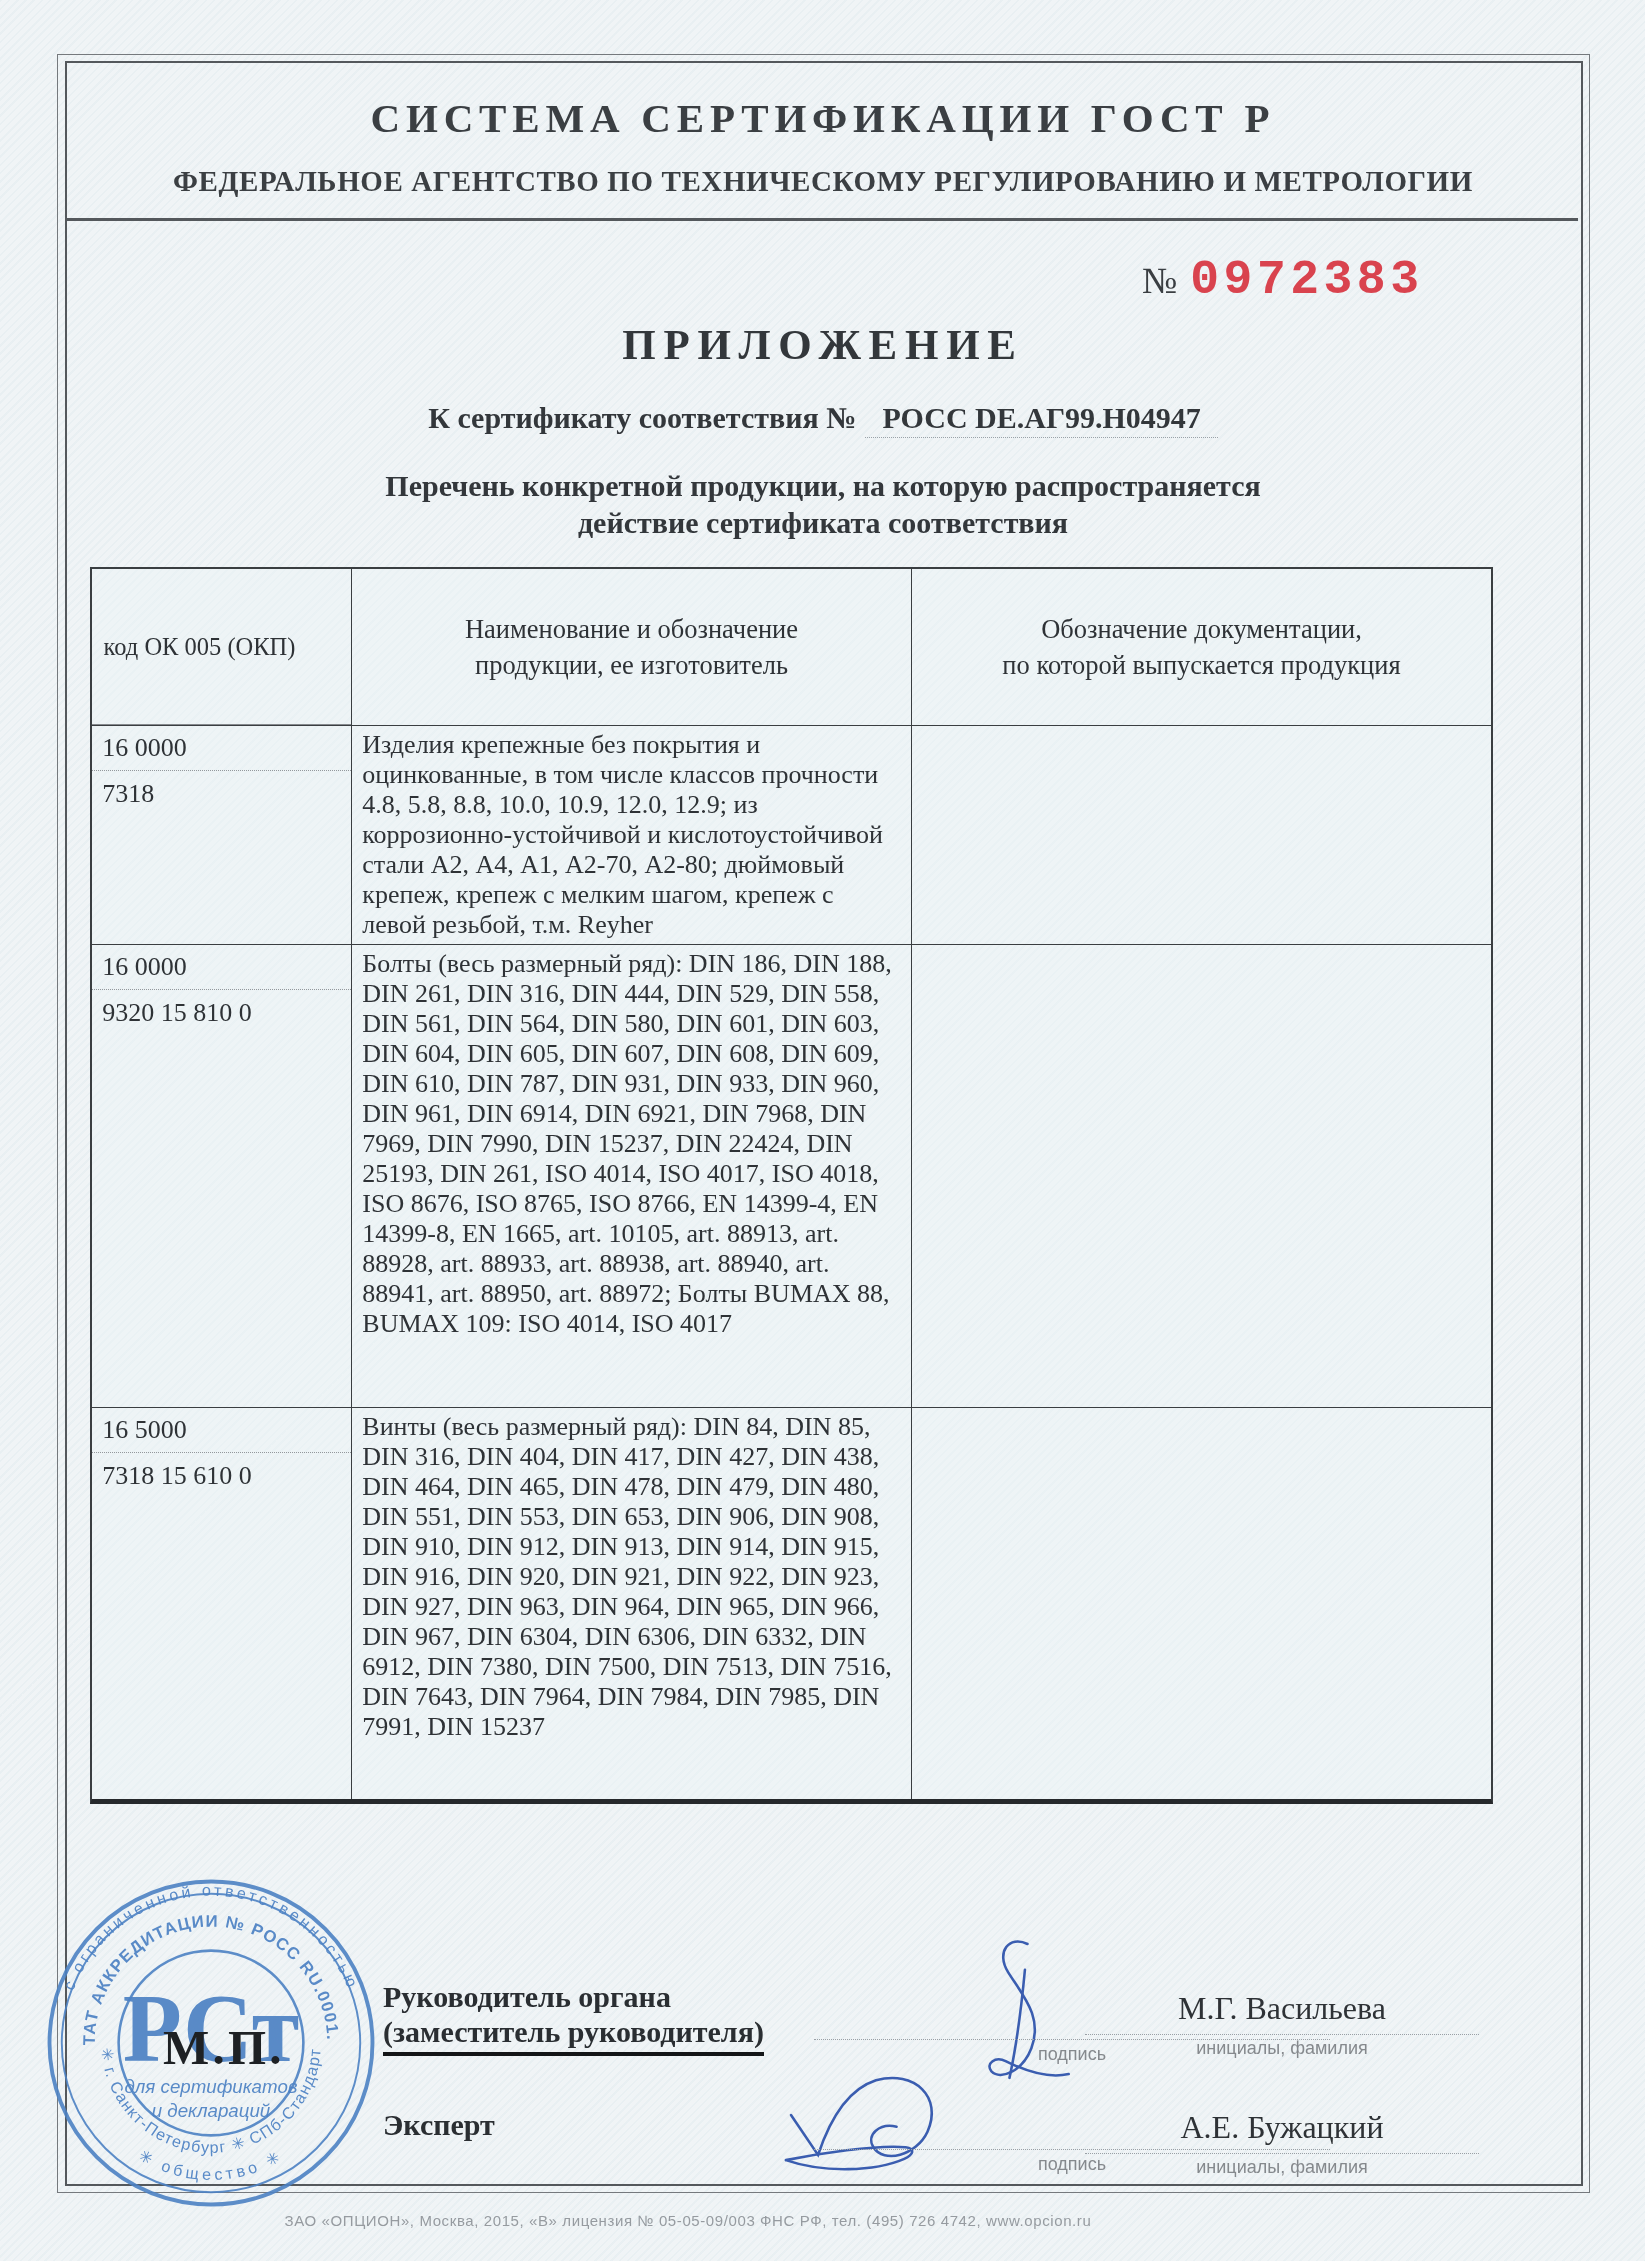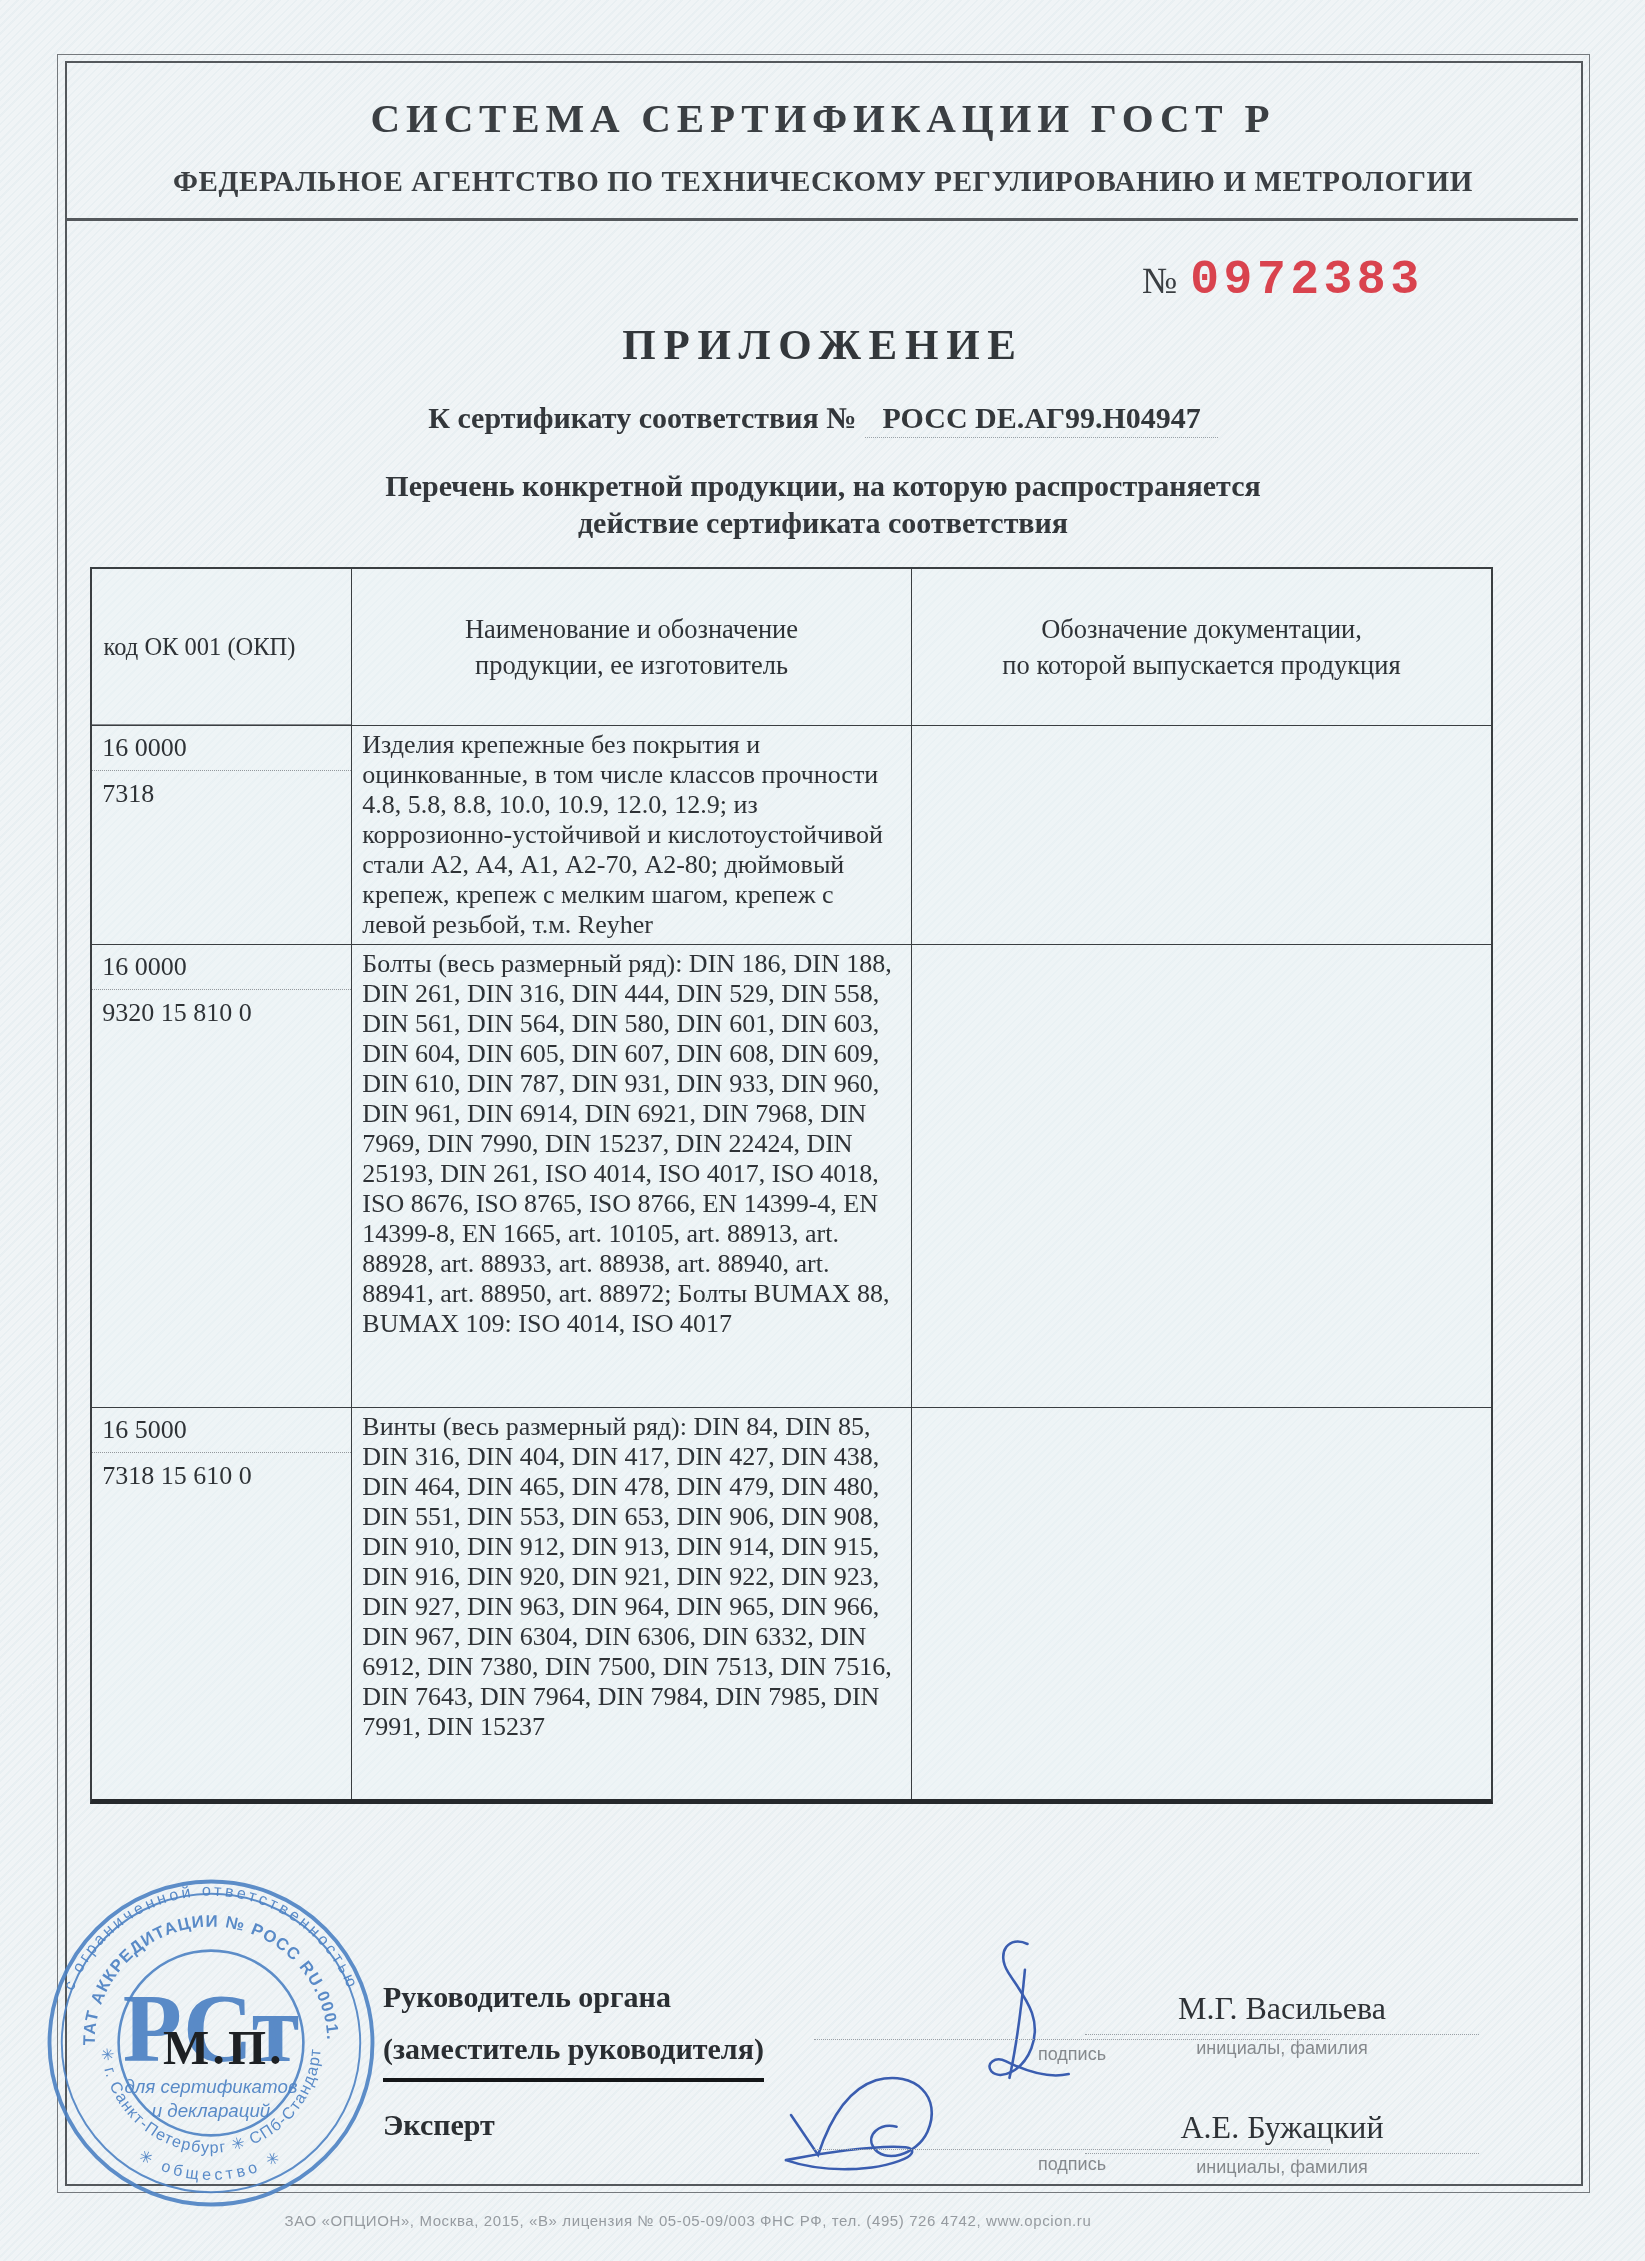--- a/index.html
+++ b/index.html
@@ -48,21 +48,21 @@
     font-size:26.5px;line-height:36px;white-space:pre-line;padding:5.2px 13px;}
   .code-top{display:block;padding:6.5px 10.3px 7.7px;border-bottom:1.9px dotted #93989c;}
   .code-bottom{display:block;padding:7.7px 10.3px;}
   .desc{display:block;padding:3.9px 11.6px 3.9px 10.3px;}
   
   .stamp{position:absolute;left:34px;top:1866px;width:354px;height:354px;}
   .mp-label{position:absolute;left:163px;top:2019px;font-size:49px;font-weight:bold;
     letter-spacing:3.2px;color:#1e2124;}
   
   .role1{position:absolute;left:383px;top:1980px;font-size:30px;font-weight:bold;color:#2a2e32;}
-  .role1 .l2{display:inline-block;border-bottom:4.5px solid #141618;padding-bottom:12px;margin-top:18px;}
+  .role1 .l2{display:inline-block;border-bottom:4.5px solid #141618;padding-bottom:3px;margin-top:1px;}
   .role2{position:absolute;left:383px;top:2108px;font-size:30px;font-weight:bold;color:#2a2e32;}
   .sig-slot{position:absolute;width:516px;text-align:center;}
   .name-slot{position:absolute;width:394px;text-align:center;}
   .sig-rule{border-top:1.9px dotted #9aa0a6;height:0;width:100%;}
   .slot-caption{font-family:"Liberation Sans","DejaVu Sans",sans-serif;
     font-size:18px;color:#85898d;margin-top:3.9px;}
   .sig-name{font-size:32px;color:#2e3236;margin-bottom:6.5px;white-space:nowrap;}
   .ink{position:absolute;}
   
   .footer{position:absolute;left:0;top:2212px;width:1376px;text-align:center;
@@ -89,21 +89,21 @@
 <div class="cert-line">
   <span>К сертификату соответствия №</span><span class="cert-num">РОСС DE.АГ99.Н04947</span>
 </div>
 
 <div class="subtitle">Перечень конкретной продукции,  на которую распространяется
 действие сертификата соответствия</div>
 
 <div class="doc-table">
 
   <div class="cell th-codes">
-    <div class="half top">код ОК 001 (ОКП)</div>
+    <div class="half top">код ОК 005 (ОКП)</div>
   </div>
   <div class="cell th-center">Наименование и обозначение
 продукции, ее изготовитель</div>
   <div class="cell th-center last-col">Обозначение документации,
 по которой выпускается продукция</div>
 
   <div class="cell">
     <span class="code-top">16 0000</span>
     <span class="code-bottom">7318</span>
   </div>

